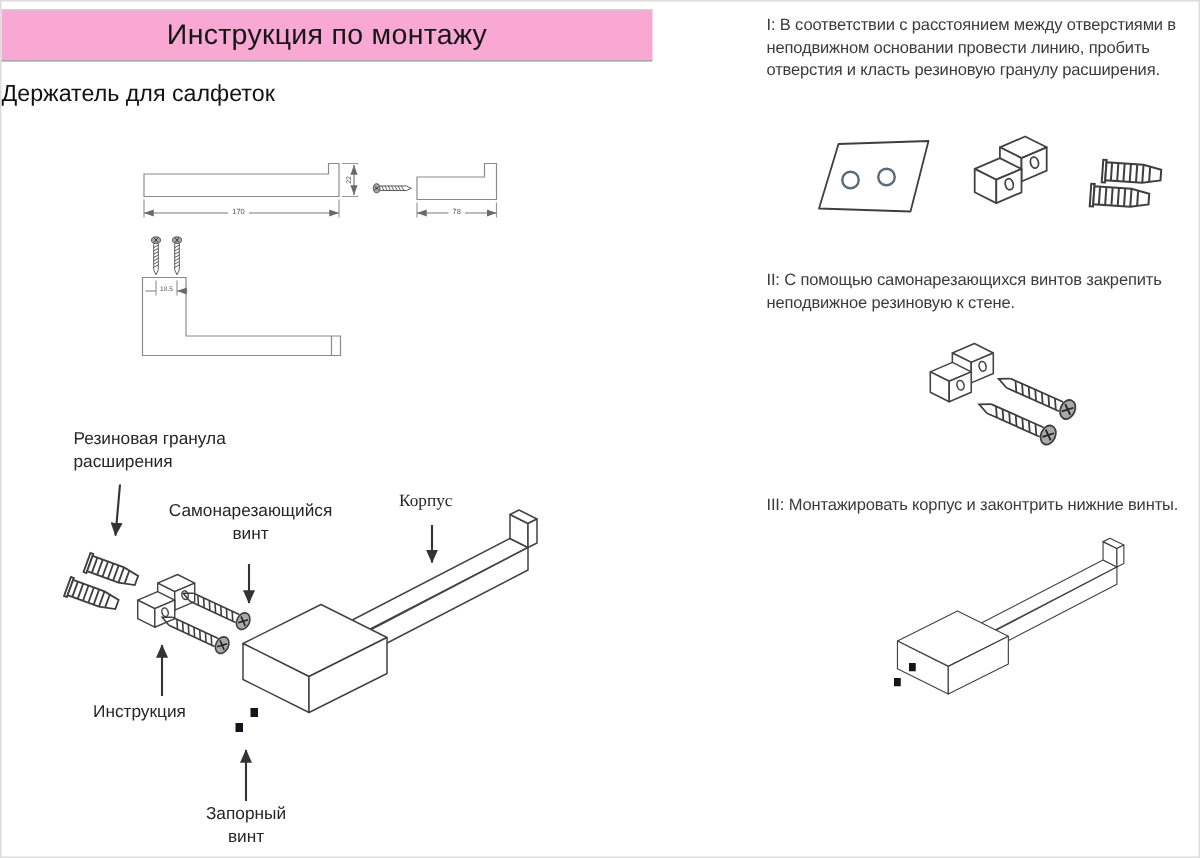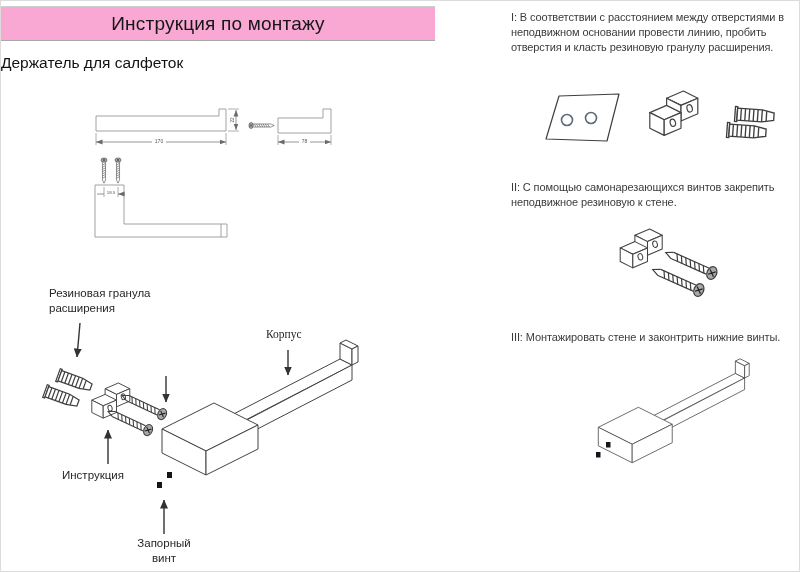--- a/index.html
+++ b/index.html
@@ -156,20 +156,21 @@
       <use href="#screw" transform="translate(124,148) rotate(205) scale(1.05)"></use>
     </g>
 
     <g fill="#14141c">
       <rect x="131" y="199" width="5" height="6"></rect>
       <rect x="141" y="189" width="5" height="6"></rect>
     </g>
   </svg>
 
   <div class="callout" style="left:2px; top:3px; width:118px;margin-left:21px;">Резиновая гранула расширения</div>
+  <div class="callout center" style="left:82px; top:51px; width:118px;">Самонарезающийся винт</div>
   <div class="callout" style="left:240px; top:44px; width:55px;font-family:Liberation Serif, serif;">Корпус</div>
   <div class="callout" style="left:36px; top:185px; width:85px;">Инструкция</div>
   <div class="callout center" style="left:105px; top:253px; width:66px;text-align:center;">Запорный винт</div>
 </div>
 
 <p class="abs step-text" id="step1-text">I: В соответствии с расстоянием между отверстиями в неподвижном основании провести линию, пробить отверстия и класть резиновую гранулу расширения.</p>
 
 <svg class="abs" style="left:528px; top:88px;" width="258" height="80" viewBox="0 0 258 80">
   <g fill="#fff" stroke="#3f3f3f" stroke-width="1.2" stroke-linejoin="round">
     <path d="M30,7 L90,5 L78,52 L17,50 Z"></path>
@@ -188,21 +189,21 @@
 <p class="abs step-text" id="step2-text">II: С помощью самонарезающихся винтов закрепить неподвижное резиновую к стене.</p>
 
 <svg class="abs" style="left:603px; top:223px;" width="160" height="105" viewBox="0 0 160 105">
   <use href="#base-block" transform="translate(12,5) scale(1.05)"></use>
   <g>
     <use href="#screw" transform="translate(110,50) rotate(204) scale(1.2)"></use>
     <use href="#screw" transform="translate(97,67) rotate(204) scale(1.2)"></use>
   </g>
 </svg>
 
-<p class="abs step-text" id="step3-text">III: Монтажировать стене и законтрить нижние винты.</p>
+<p class="abs step-text" id="step3-text">III: Монтажировать корпус и законтрить нижние винты.</p>
 
 <svg class="abs" style="left:583px; top:343px;" width="168" height="142" viewBox="0 0 168 142">
   <use href="#holder-body" transform="translate(12,14) scale(0.77)"></use>
   <g fill="#14141c">
     <rect x="12" y="108" width="4.5" height="5.5"></rect>
     <rect x="22" y="98" width="4.5" height="5.5"></rect>
   </g>
 </svg>
 
 </body></html>

